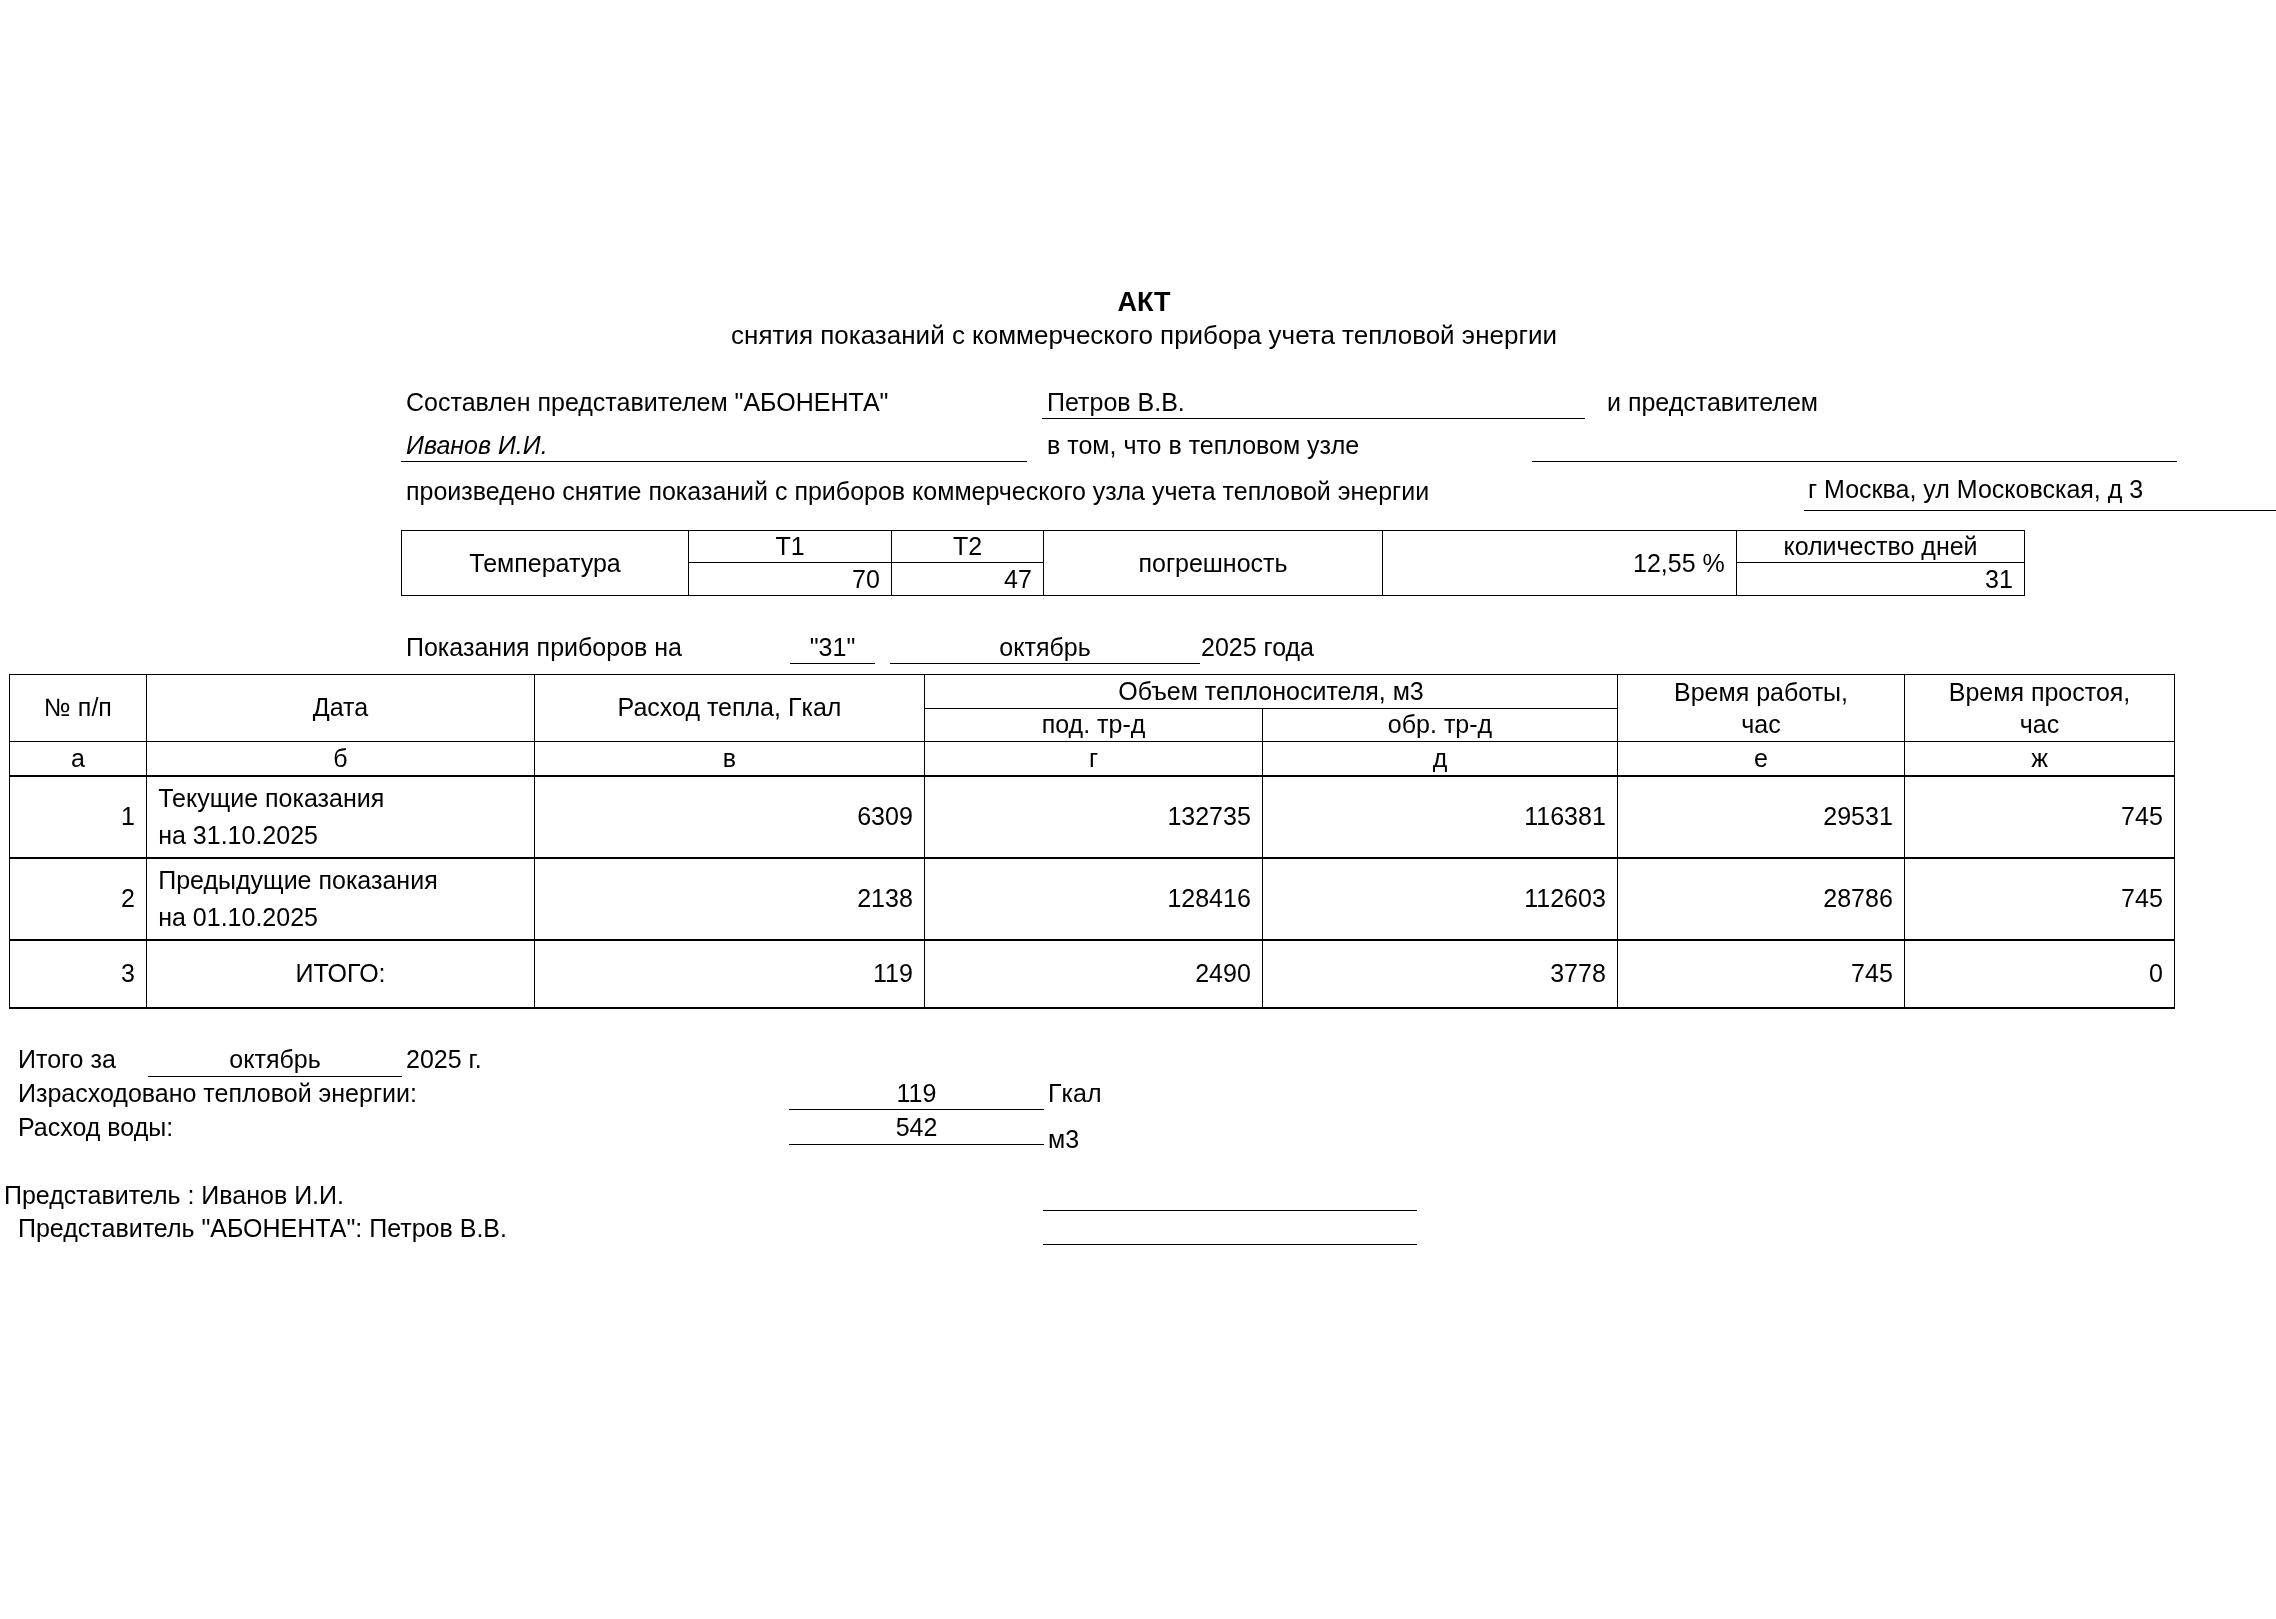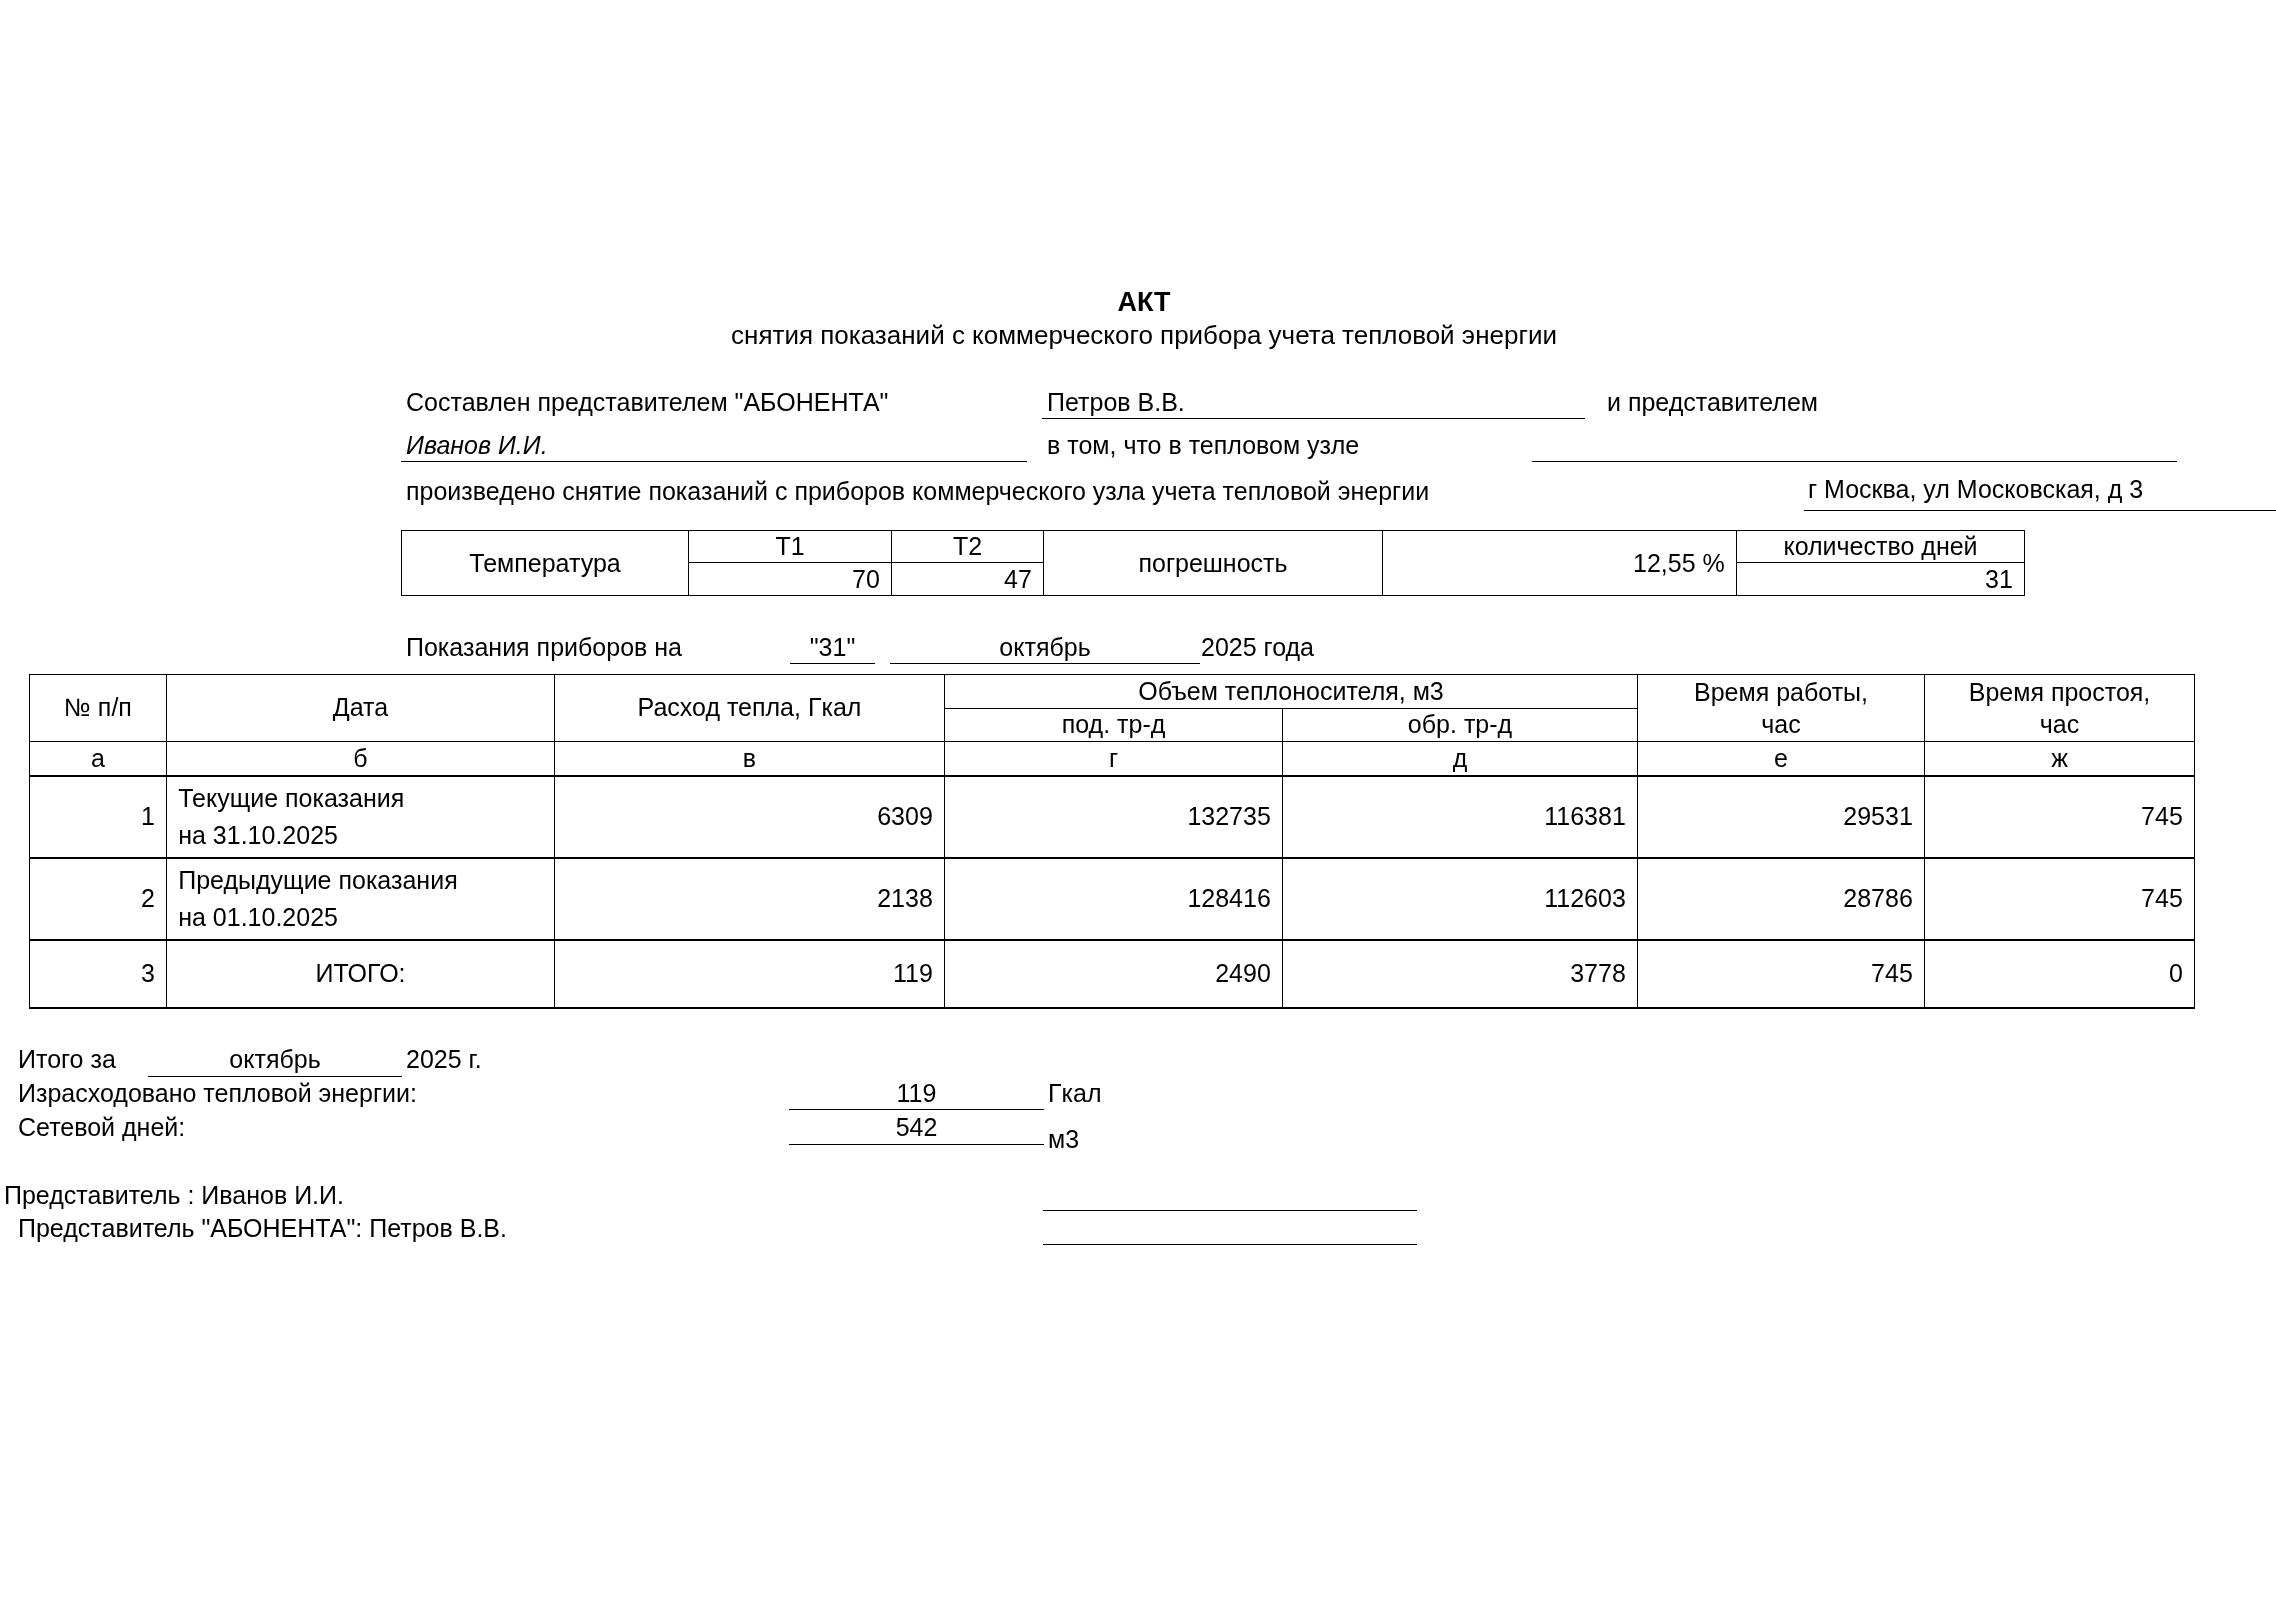--- a/index.html
+++ b/index.html
@@ -60,21 +60,21 @@
 </tbody>
   </table>
 
 <div class="abs" style="left:406px;top:635px;">Показания приборов на</div>
 <div class="abs c" style="left:790px;width:85px;top:635px;">"31"</div>
 <div class="ul" style="left:790px;width:85px;top:663px;"></div>
 <div class="abs c" style="left:890px;width:310px;top:635px;">октябрь</div>
 <div class="ul" style="left:890px;width:310px;top:663px;"></div>
 <div class="abs" style="left:1201px;top:635px;">2025 года</div>
 
-<table style="left:29px;top:674px;width:2164px;padding-left:40px;">
+<table style="left:9px;top:674px;width:2164px;padding-left:40px;">
   <colgroup>
     <col style="width:137px">
       <col style="width:388px">
       <col style="width:390px">
       <col style="width:338px">
       <col style="width:355px">
       <col style="width:287px">
       <col style="width:270px">
   </colgroup>
   <tbody>
@@ -132,21 +132,21 @@
 <div class="abs" style="left:18px;top:1047px;">Итого за</div>
 <div class="abs c" style="left:148px;width:254px;top:1047px;">октябрь</div>
 <div class="ul" style="left:148px;width:254px;top:1076px;"></div>
 <div class="abs" style="left:406px;top:1047px;">2025 г.</div>
 
 <div class="abs" style="left:18px;top:1081px;">Израсходовано тепловой энергии:</div>
 <div class="abs c" style="left:789px;width:255px;top:1081px;">119</div>
 <div class="ul" style="left:789px;width:255px;top:1109px;"></div>
 <div class="abs" style="left:1048px;top:1081px;">Гкал</div>
 
-<div class="abs" style="left:18px;top:1115px;">Сетевой дней:</div>
+<div class="abs" style="left:18px;top:1115px;">Расход воды:</div>
 <div class="abs c" style="left:789px;width:255px;top:1115px;">542</div>
 <div class="ul" style="left:789px;width:255px;top:1144px;"></div>
 <div class="abs" style="left:1048px;top:1127px;">м3</div>
 
 <div class="abs" style="left:4px;top:1183px;">Представитель : Иванов И.И.</div>
 <div class="ul" style="left:1043px;width:374px;top:1210px;"></div>
 <div class="abs" style="left:18px;top:1216px;">Представитель "АБОНЕНТА": Петров В.В.</div>
 <div class="ul" style="left:1043px;width:374px;top:1244px;"></div>
 
 

